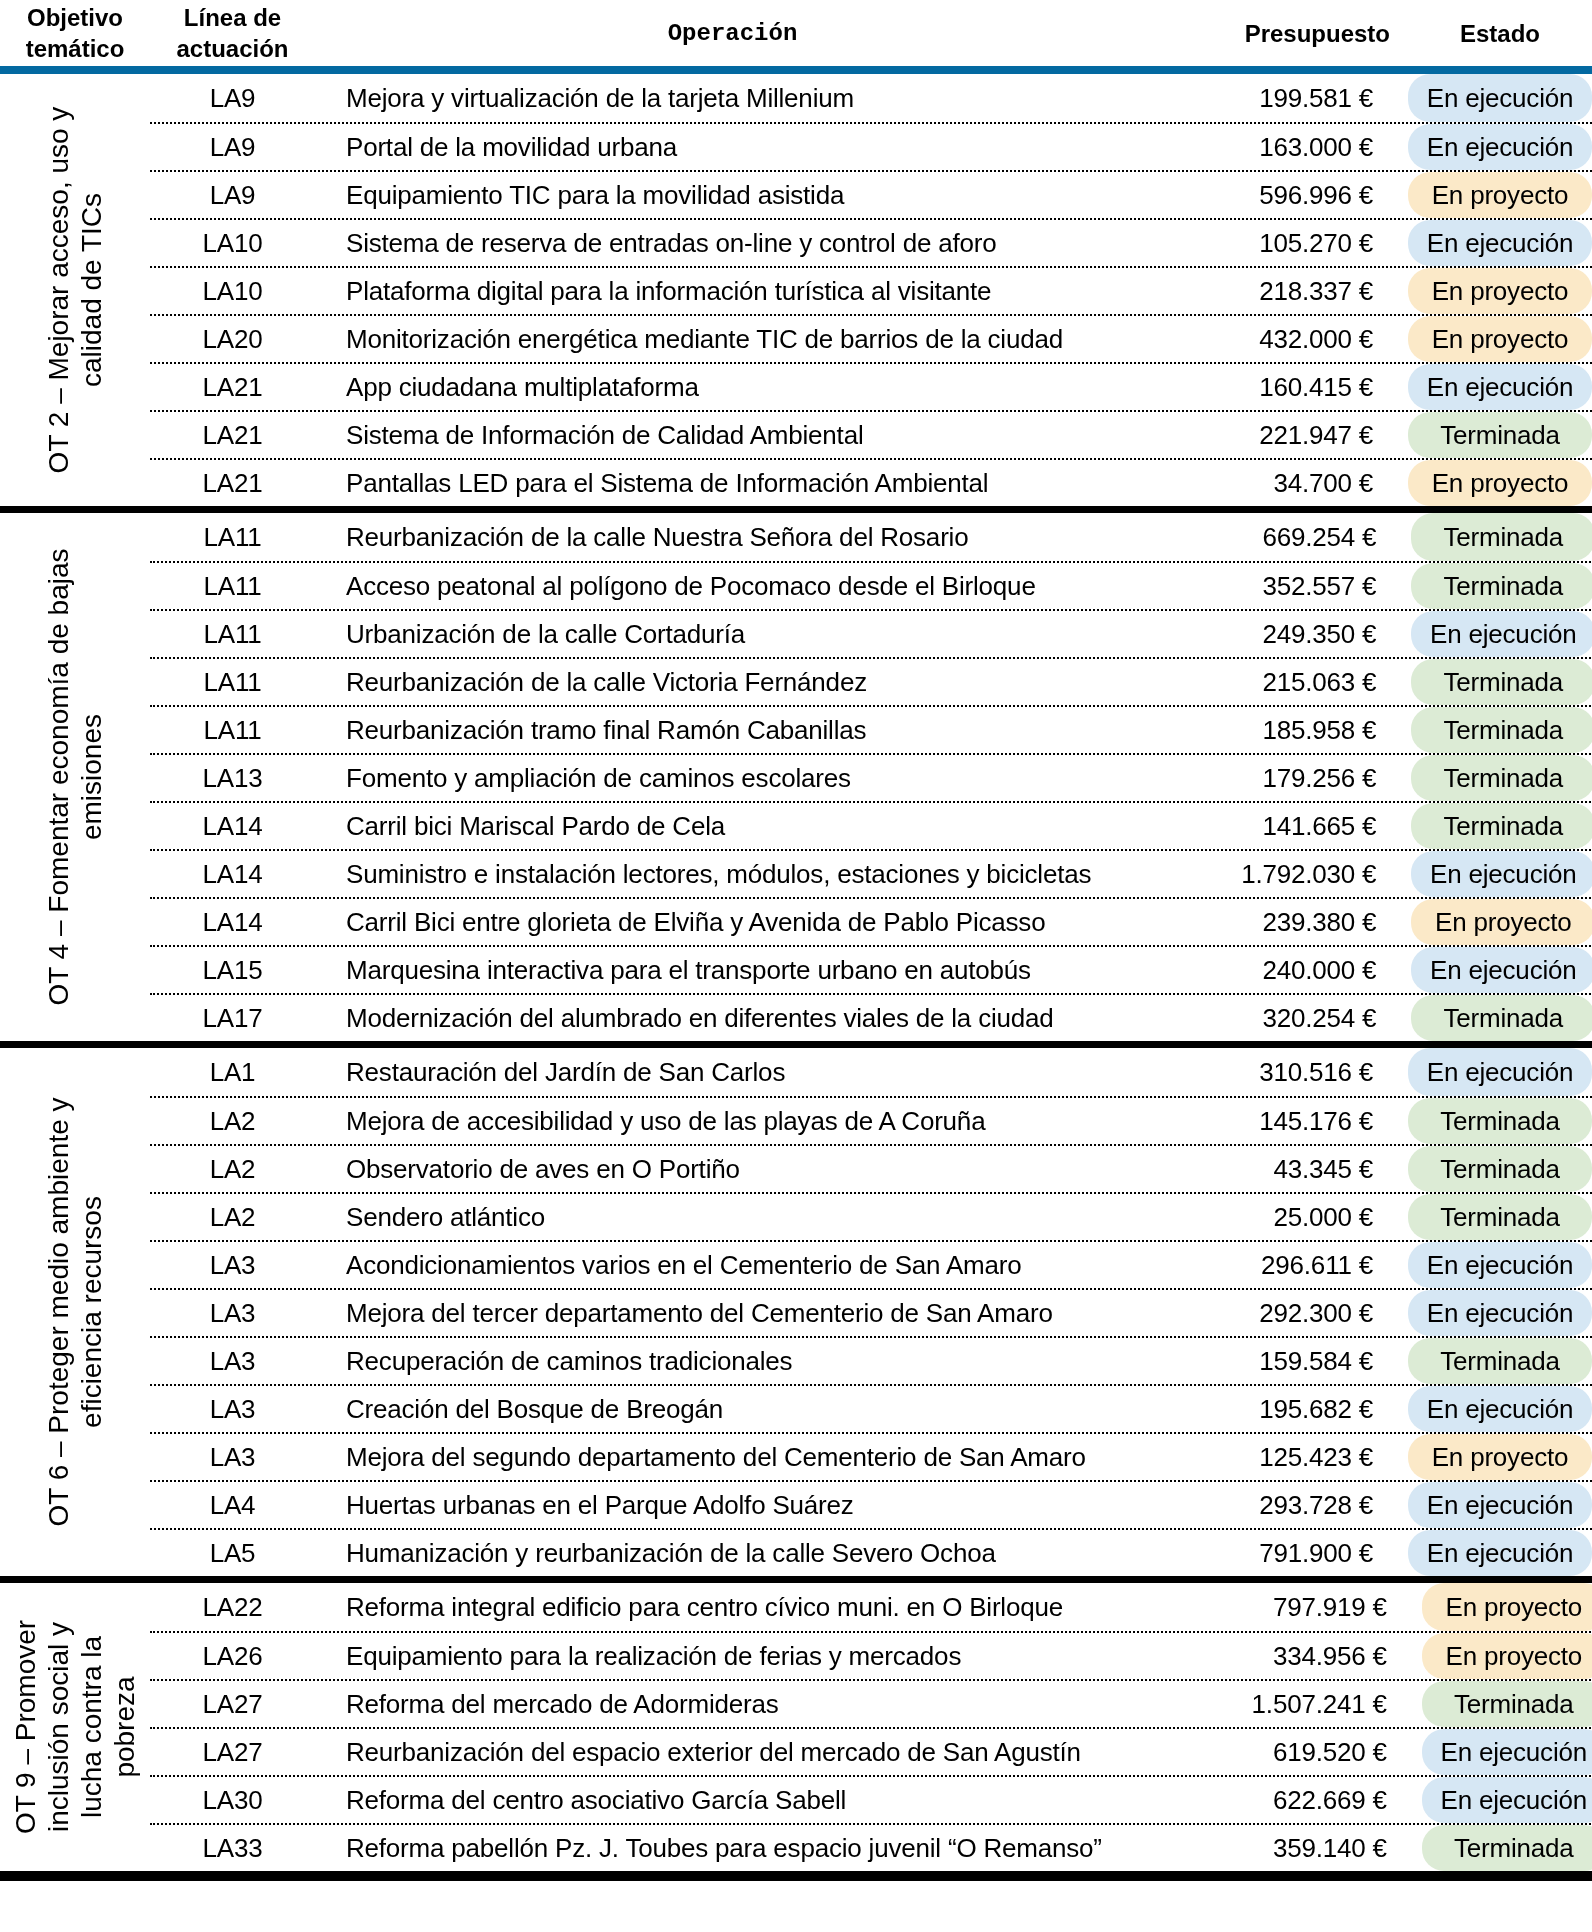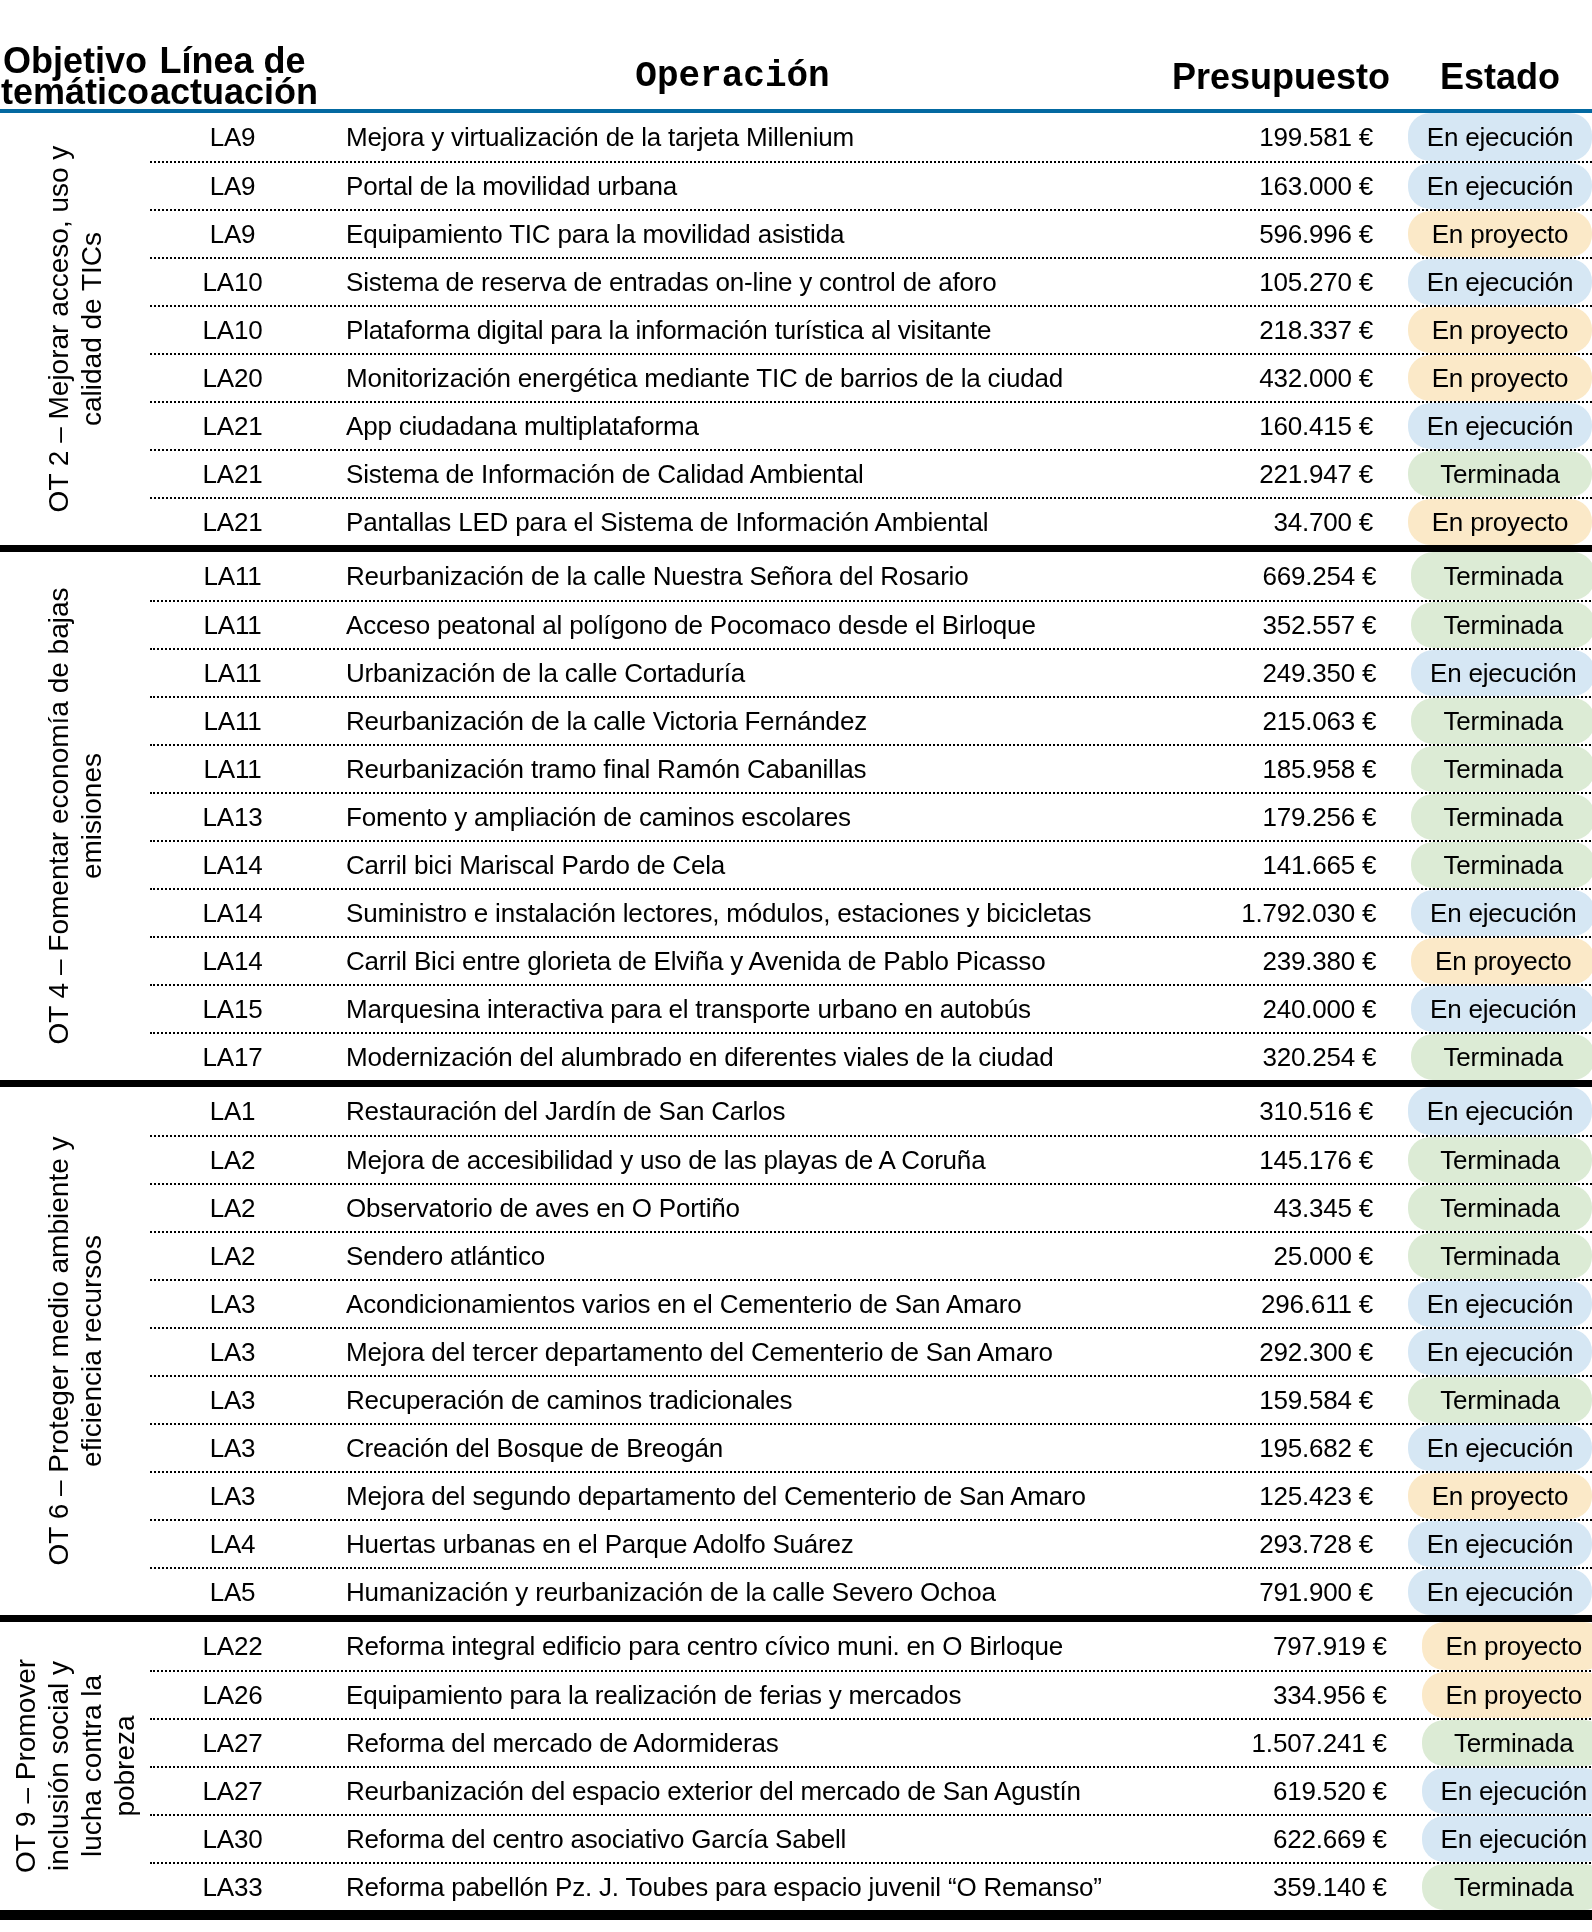--- a/index.html
+++ b/index.html
@@ -5,22 +5,22 @@
   html,body{margin:0;padding:0;background:#fff;}
   body{
     width:1592px;height:1932px;
     font-family:"Liberation Sans","DejaVu Sans",sans-serif;
     color:#000;overflow:hidden;
   }
   .table{width:1592px;border-bottom:10px solid #000;}
   
   .header-row{
     display:flex;align-items:center;
-    height:66px;border-bottom:4px solid #0369a1;
-    font-weight:bold;font-size:36px;line-height:31px;margin-top:43px;
+    height:66px;border-bottom:8px solid #0369a1;
+    font-weight:bold;font-size:24px;line-height:31px;
   }
   .hcell{white-space:pre-line;}
   .h-ot{width:150px;text-align:center;}
   .h-la{width:165px;text-align:center;}
   .h-op{width:835px;text-align:center;font-family:Liberation Mono, monospace;}
   .h-pres{width:258px;text-align:right;padding-right:18px;box-sizing:border-box;}
   .h-est{width:184px;text-align:center;}
   
   .group{display:flex;}
   .group + .group{border-top:7px solid #000;}

